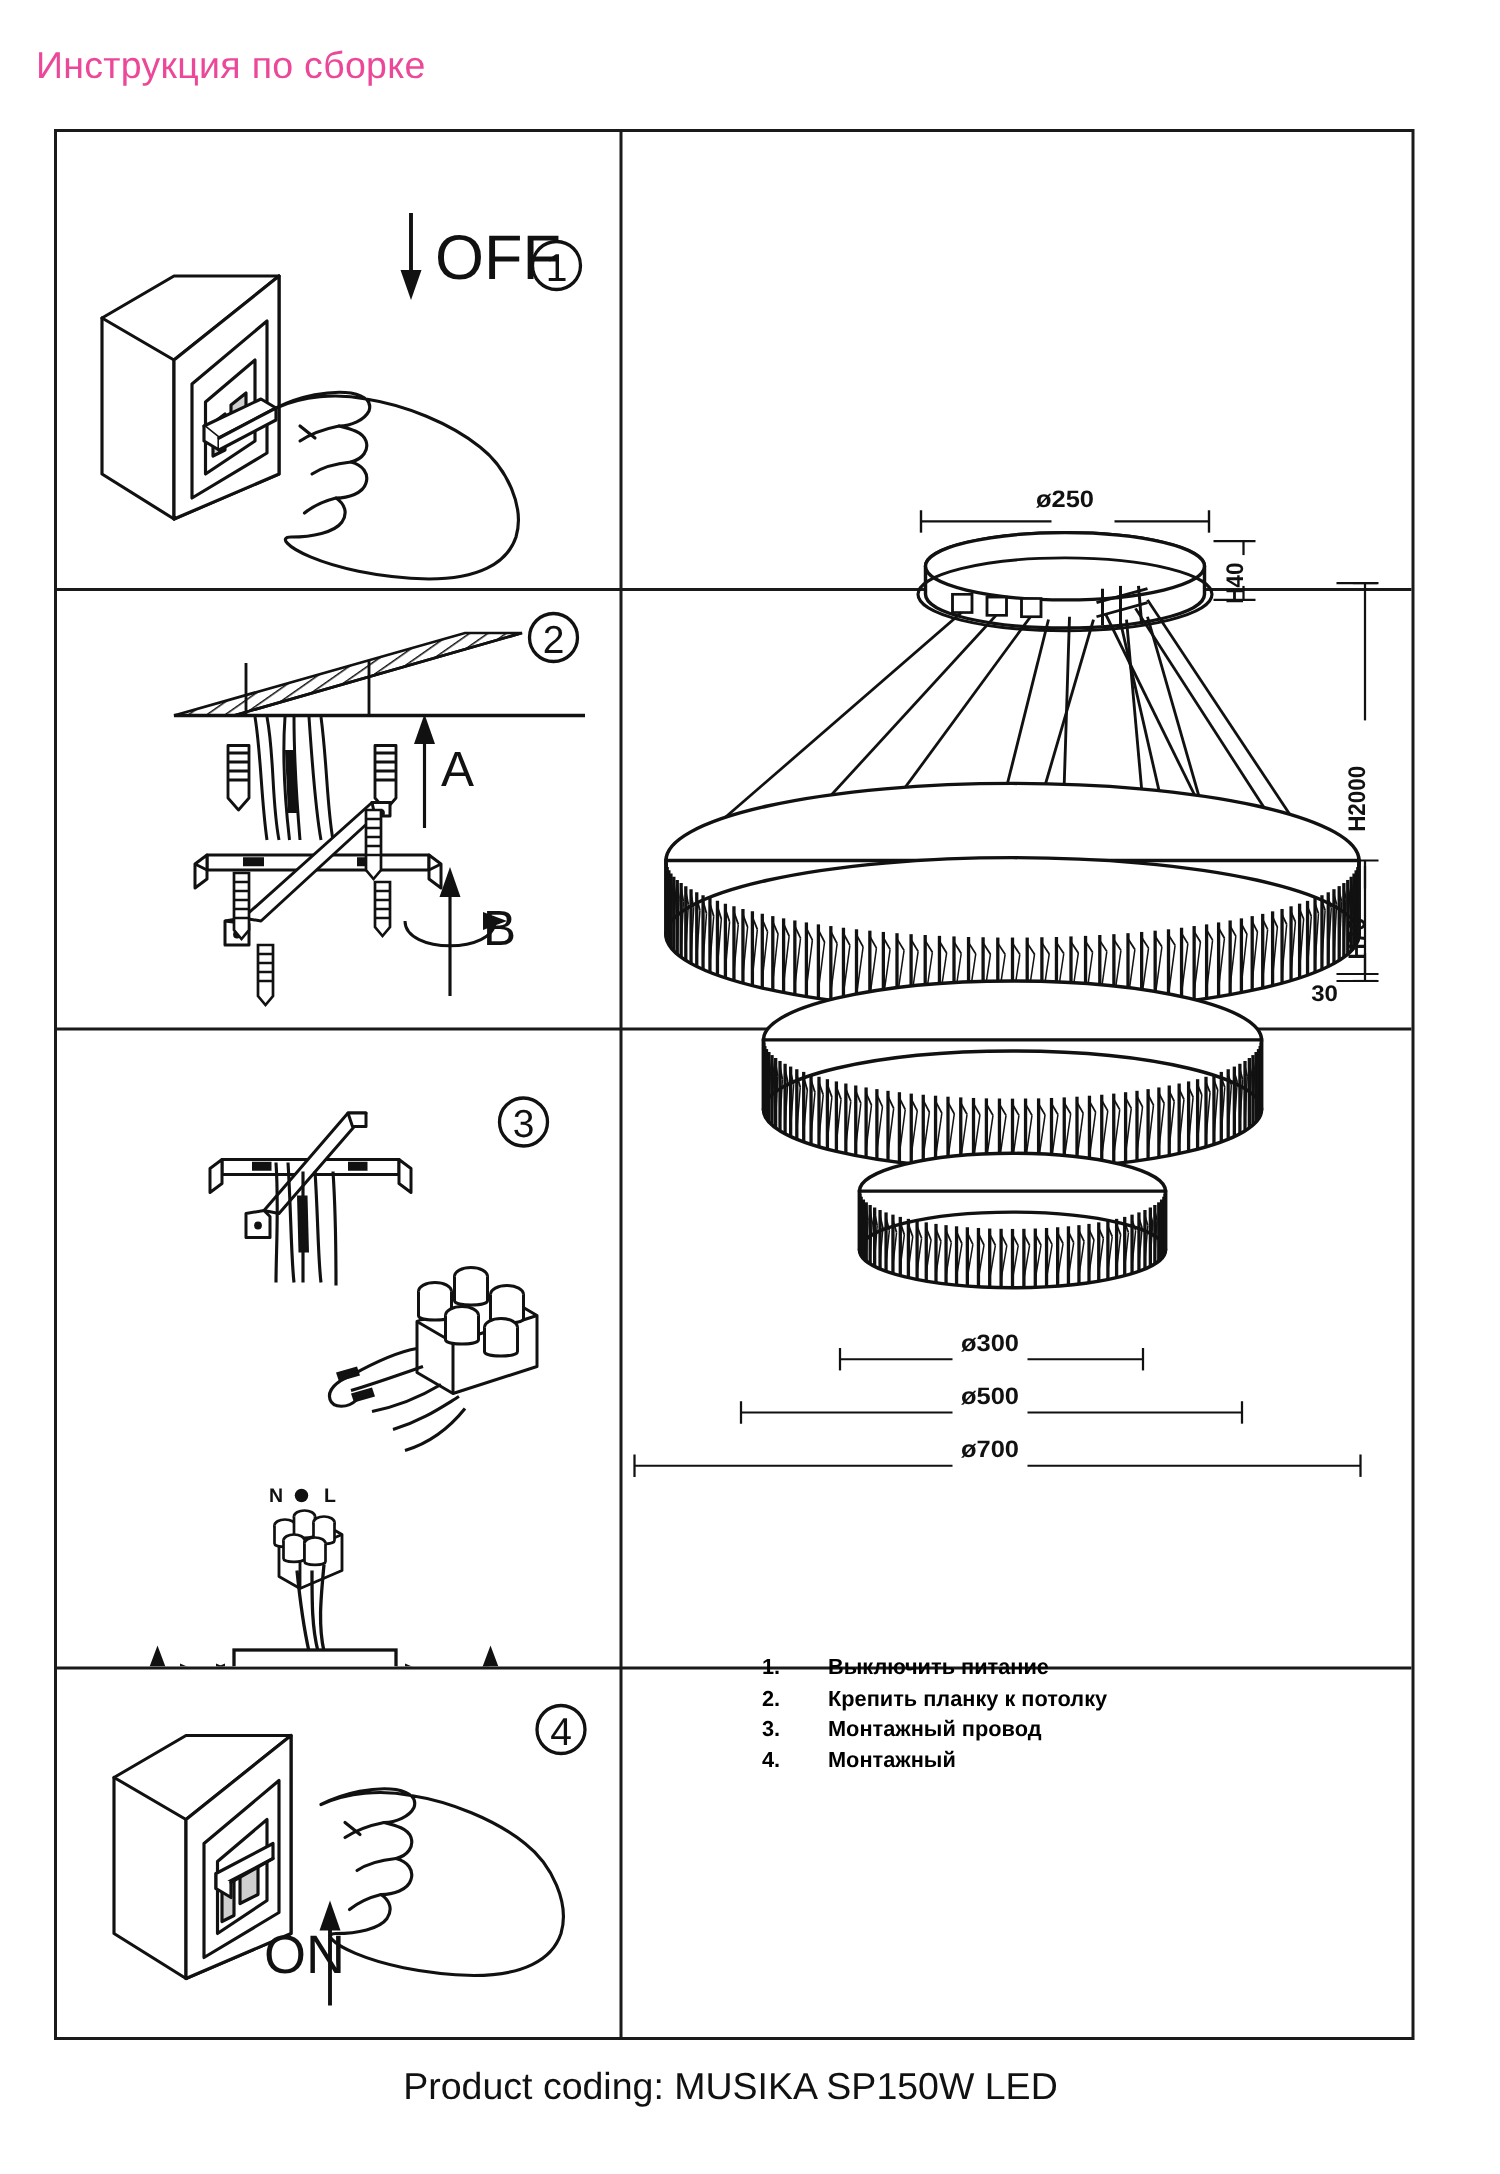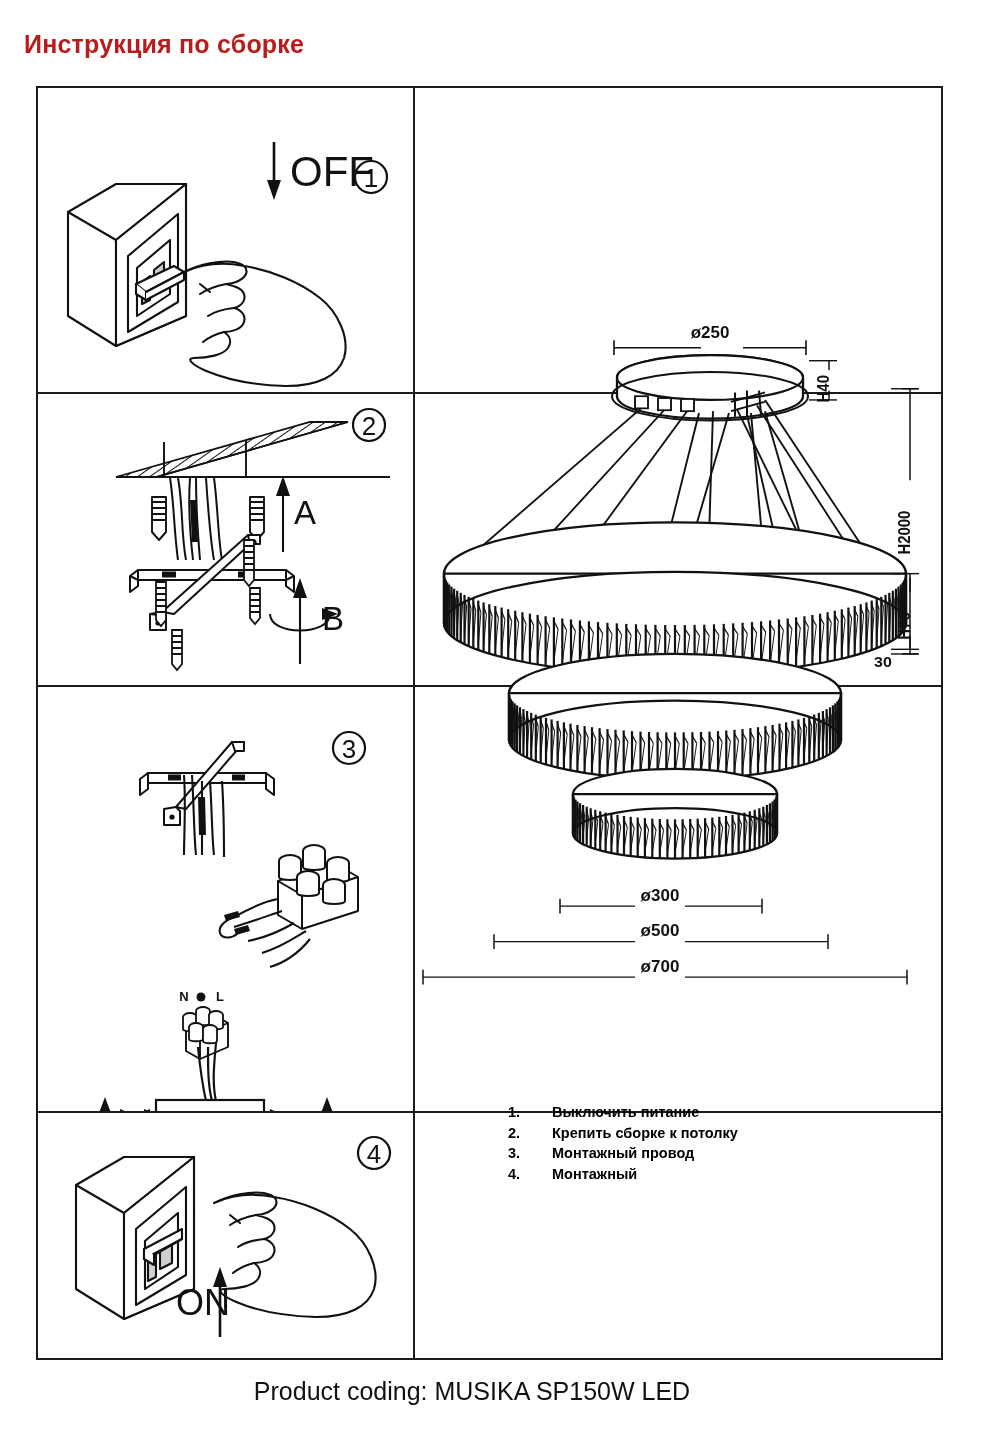--- a/index.html
+++ b/index.html
@@ -19,23 +19,23 @@
     position: absolute;
     left: 0; top: 0;
     width: 1000px;
     height: 1449px;
   }
   #doc-title {
     position: absolute;
     left: 24px;
     top: 30px;
     font-size: 25px;
-    font-weight: 700;
+    font-weight: 400;
     letter-spacing: 0.2px;
-    color: #b91c1c;
+    color: #ec4899;
     white-space: nowrap;
   }
   #frame {
     position: absolute;
     left: 36px;
     top: 86px;
     width: 907px;
     height: 1274px;
     border: 2.5px solid #1a1a1a;
     box-sizing: border-box;
@@ -63,21 +63,21 @@
   .panel-svg, .main-svg {
     position: absolute;
     left: 0;
     top: 0;
     width: 100%;
     height: 100%;
     display: block;
   }
   #product-coding {
     position: absolute;
-    left: 0;
+    left: 15px;
     top: 1377px;
     width: 944px;
     text-align: center;
     font-size: 25px;
     color: #111;
   }
   .steplist {
     position: absolute;
     left: 70px;
     top: 1014px;
@@ -1103,21 +1103,21 @@
         <text x="247" y="946" font-size="17" font-weight="700" text-anchor="middle" fill="#111">ø700</text>
       </svg>
 
       <div class="steplist" style="left:95px; top:1014px;">
         <div class="steprow">
           <span class="stepnum">1.</span>
           <span class="steptext">Выключить питание</span>
         </div>
         <div class="steprow">
           <span class="stepnum">2.</span>
-          <span class="steptext">Крепить сборке к потолку</span>
+          <span class="steptext">Крепить планку к потолку</span>
         </div>
         <div class="steprow">
           <span class="stepnum">3.</span>
           <span class="steptext">Монтажный провод</span>
         </div>
         <div class="steprow">
           <span class="stepnum">4.</span>
           <span class="steptext">Монтажный</span>
         </div>
       </div>

